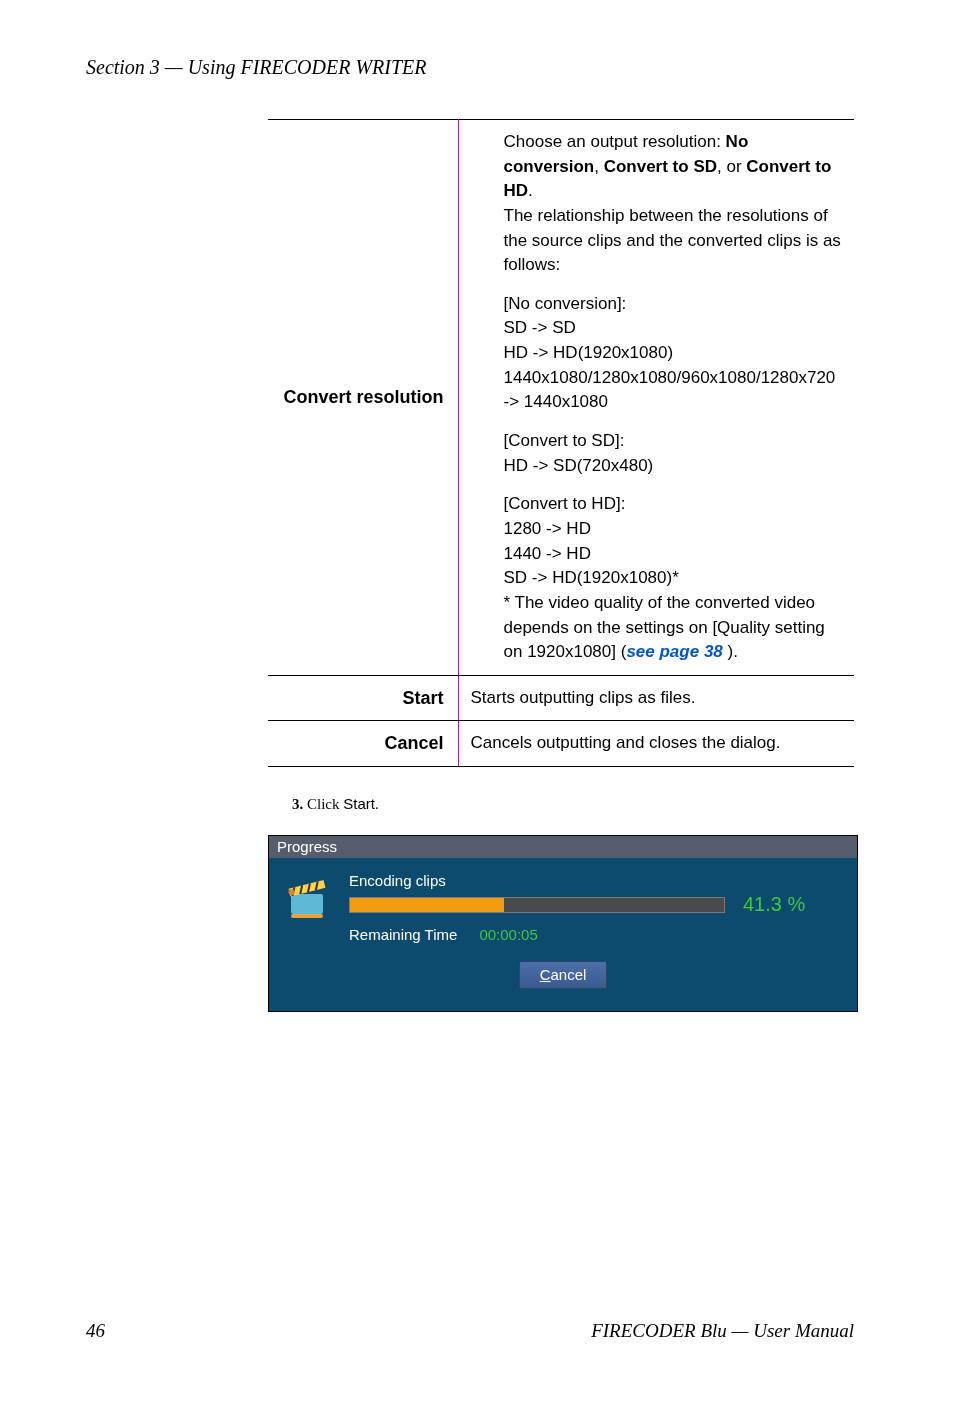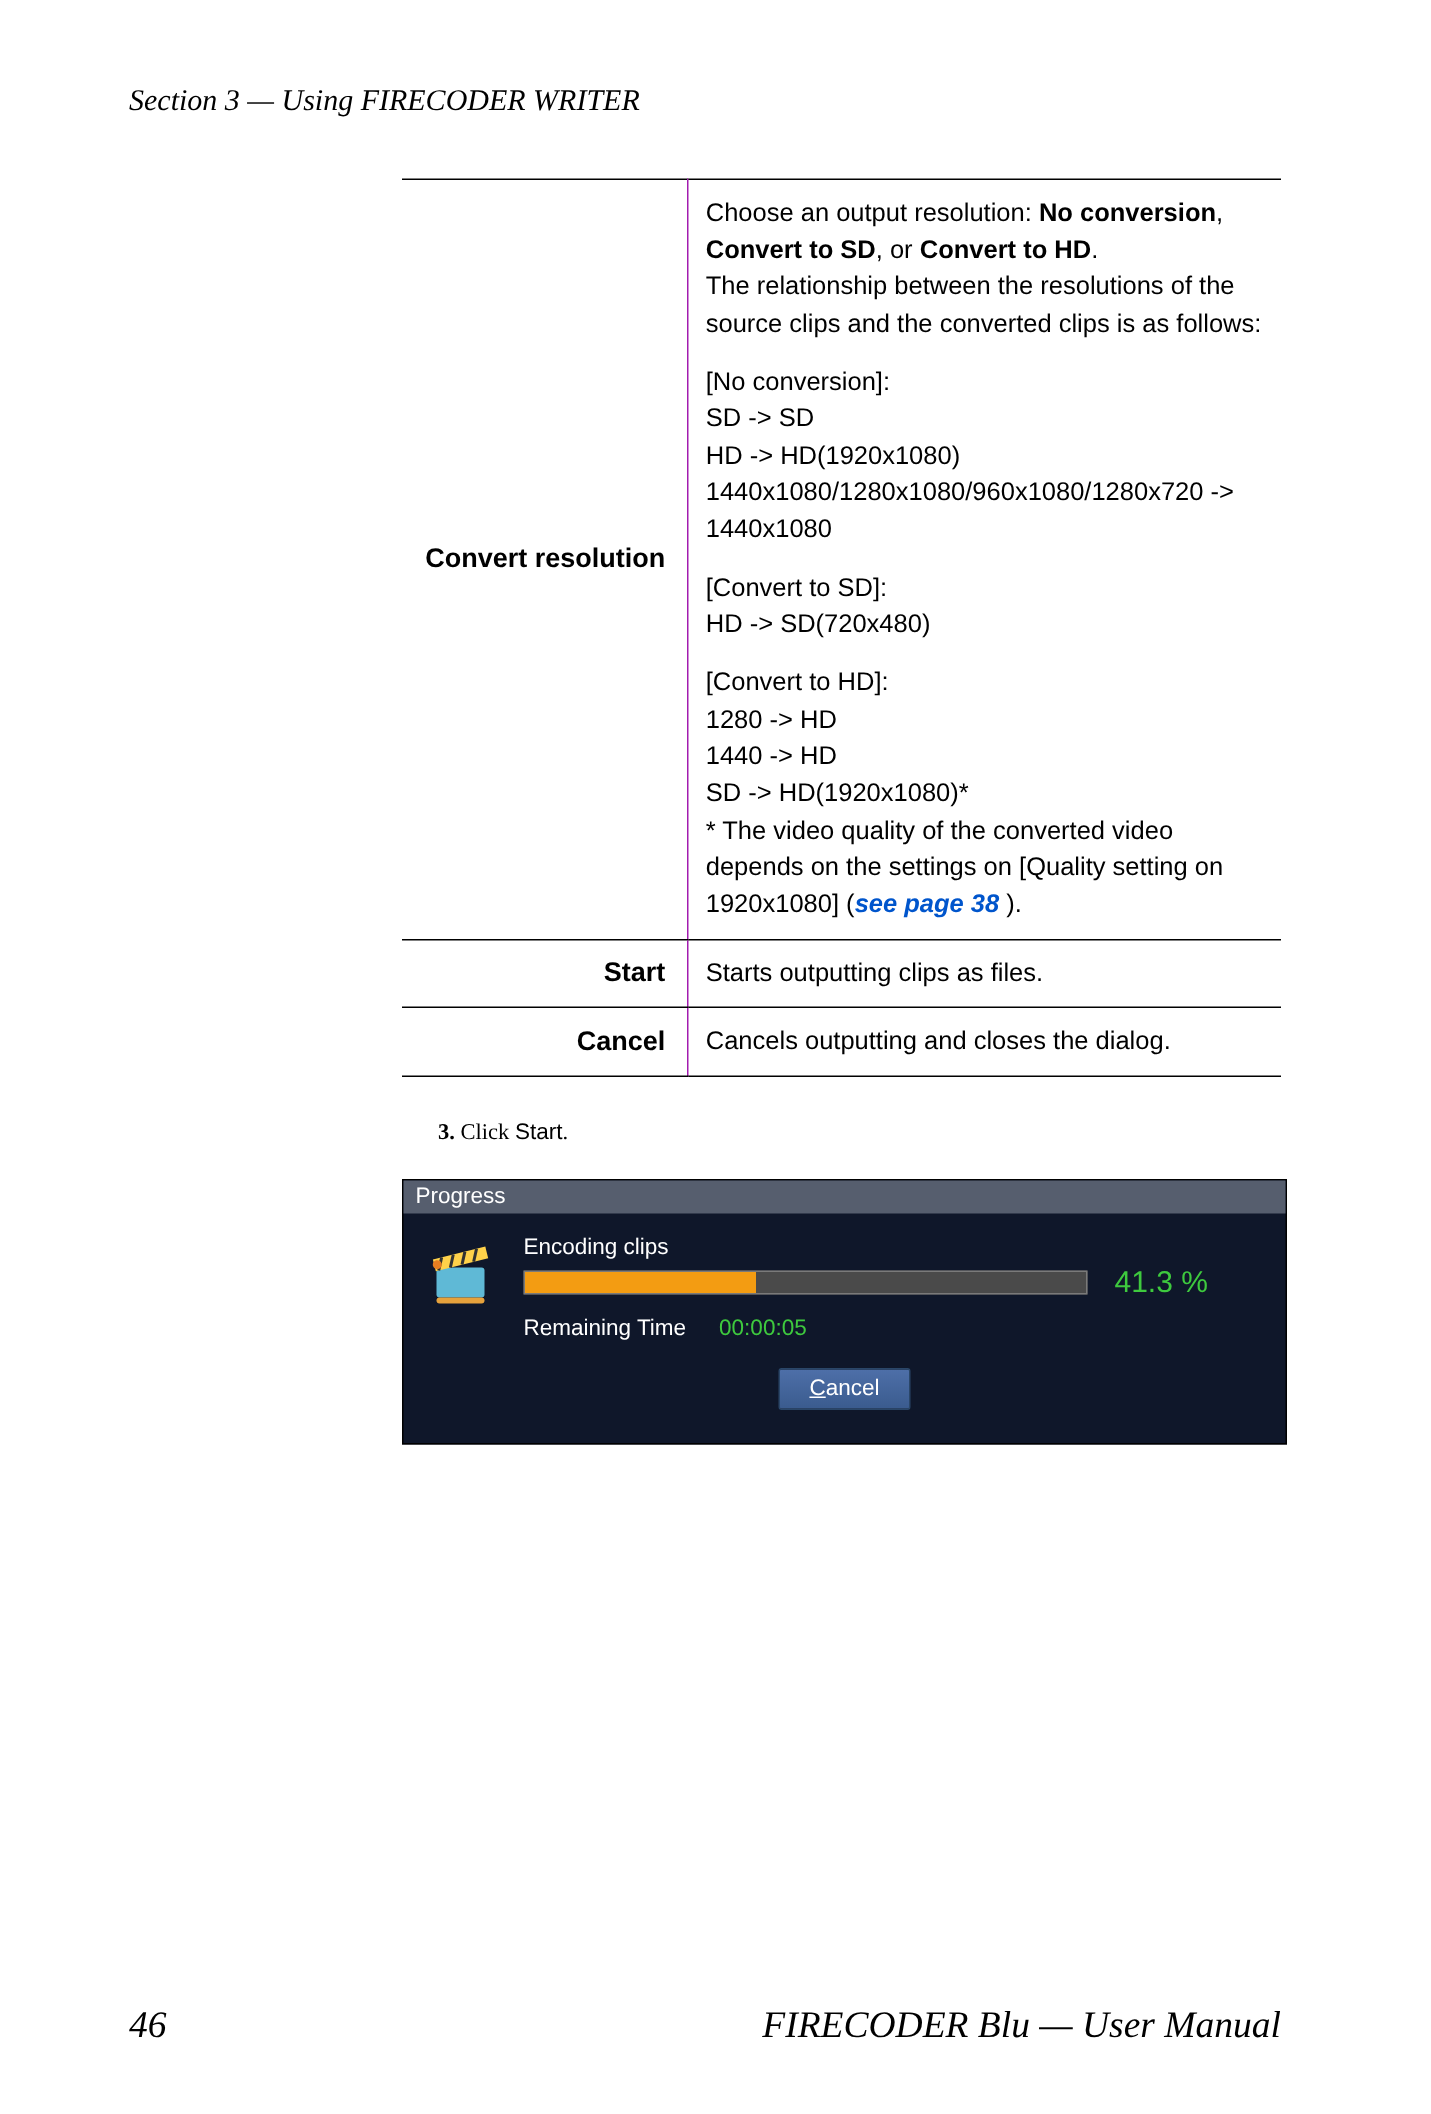--- a/index.html
+++ b/index.html
@@ -54,20 +54,21 @@
     vertical-align: middle;
   }
   .settings-table .bold { font-weight: bold; }
   .settings-table .link {
     color: #0055cc;
     font-weight: bold;
     font-style: italic;
   }
   .para-block {
     margin-top: 14px;
+    margin-left: 33px;
   }
   .para-block:first-child { margin-top: 0; }
 
   .step {
     font-family: Georgia, 'Times New Roman', serif;
     font-size: 15px;
     margin-top: 28px;
     margin-left: 24px;
   }
   .step .num { font-weight: bold; }
@@ -76,21 +77,21 @@
     font-family: Georgia, 'Times New Roman', serif;
     font-size: 21px;
     margin-top: 10px;
   }
 
   
   .progress-dialog {
     border: 1px solid #000;
     width: 590px;
     margin-top: 22px;
-    background: #0f172a;
+    background: #0c4a6e;
     font-family: 'Segoe UI', Tahoma, sans-serif;
     color: #fff;
     font-size: 15px;
     position: relative;
   }
   .progress-title {
     background: #565e6e;
     color: #fff;
     padding: 1px 8px 2px 8px;
     font-size: 15px;
@@ -155,27 +156,27 @@
     padding: 4px 20px 5px 20px;
     font-family: 'Segoe UI', Tahoma, sans-serif;
     font-size: 15px;
     cursor: pointer;
     border-radius: 2px;
   }
   .cancel-btn .u { text-decoration: underline; }
 
   .footer {
     position: absolute;
-    bottom: 44px;
+    bottom: 67px;
     left: 86px;
     right: 100px;
     display: flex;
     justify-content: space-between;
     font-family: Georgia, 'Times New Roman', serif;
-    font-size: 25px;
+    font-size: 19px;
   }
   .footer .pagenum { font-style: italic; }
   .footer .right { font-style: italic; }
 </style>
 </head>
 <body>
 
 <div class="header">
   <span>Section 3 — Using FIRECODER WRITER</span>
 </div>

